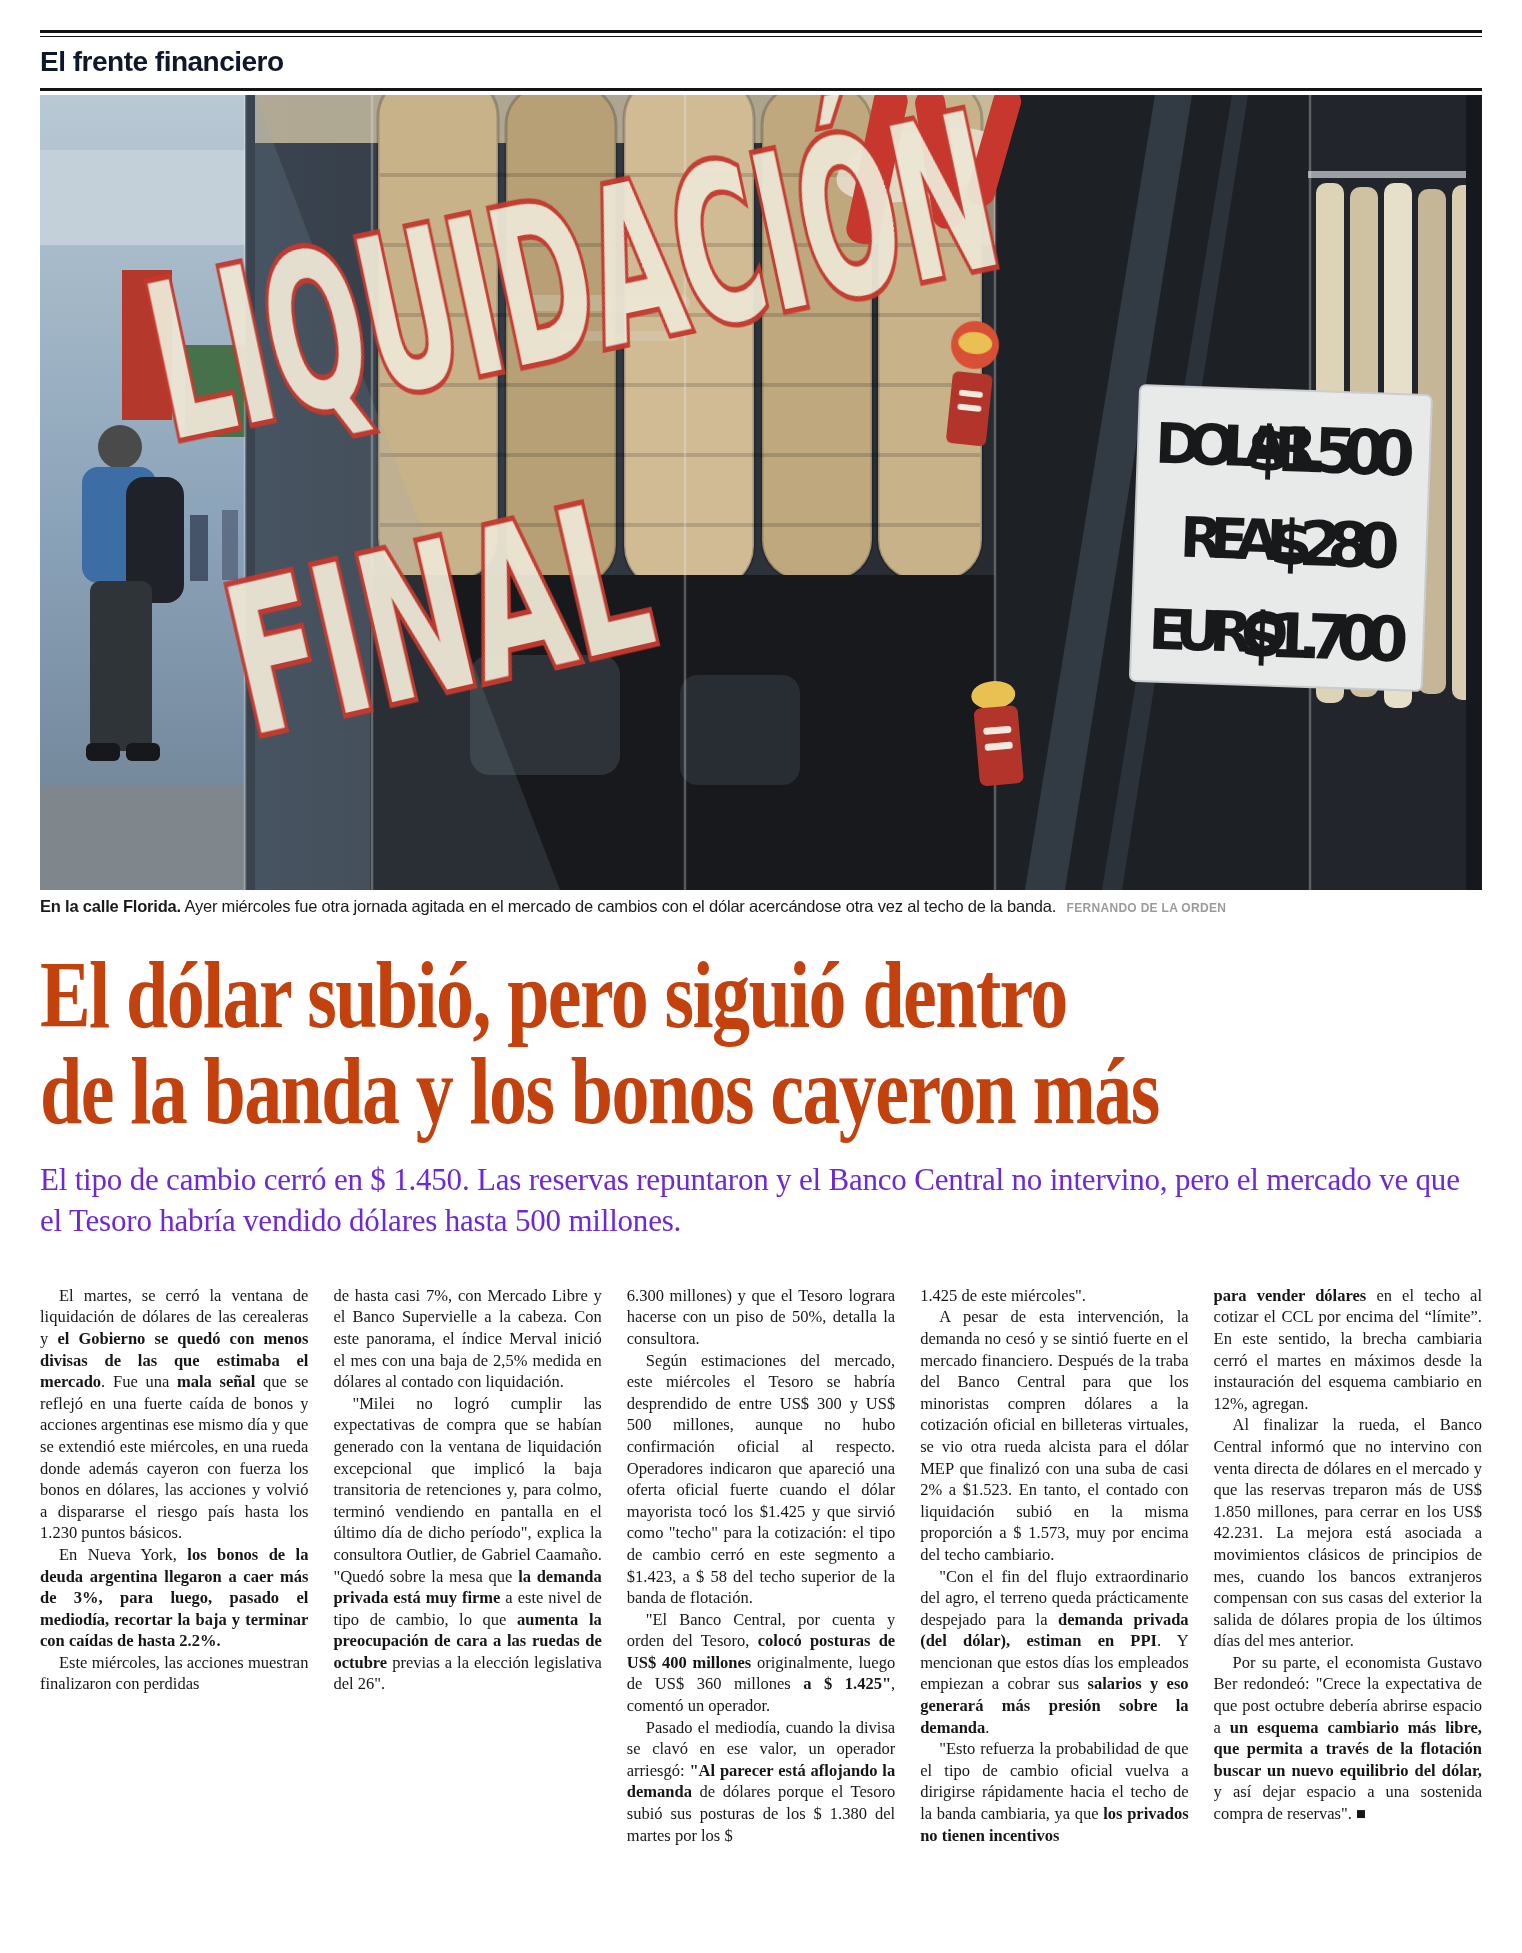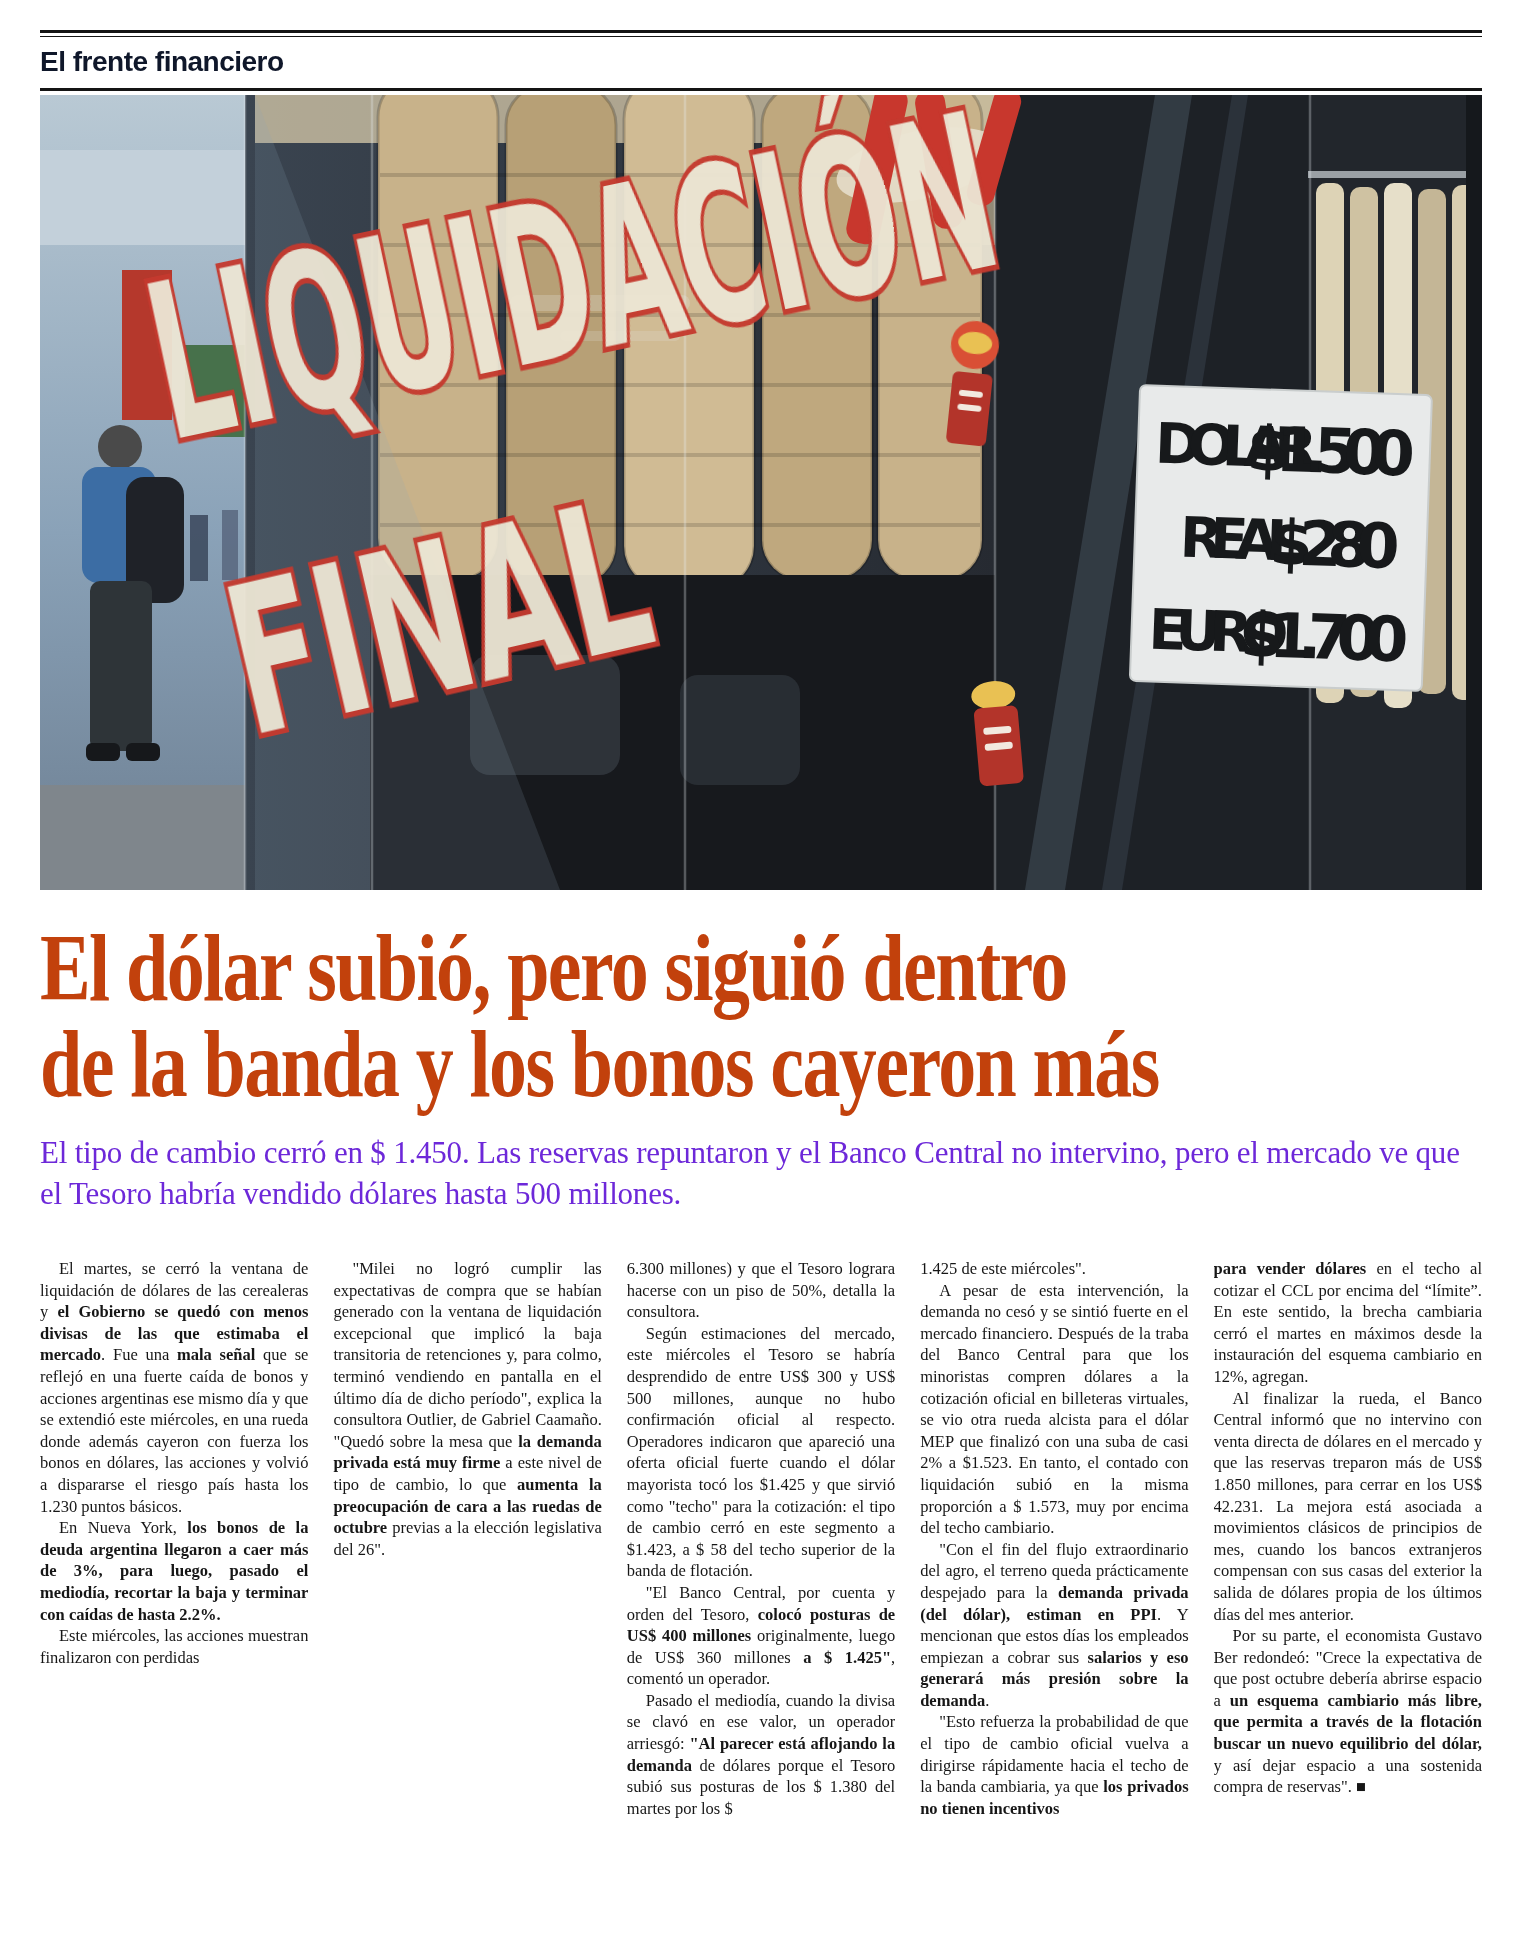--- a/index.html
+++ b/index.html
@@ -180,35 +180,41 @@
           <text x="1372" y="376" font-size="62" text-anchor="end" textLength="168">$1.500</text>
           <text x="1140" y="465" font-size="56" textLength="122">REAL</text>
           <text x="1360" y="469" font-size="62" text-anchor="end" textLength="130">$280</text>
           <text x="1112" y="558" font-size="56" textLength="140">EURO</text>
           <text x="1372" y="562" font-size="62" text-anchor="end" textLength="168">$1.700</text>
         </g>
       </g>
     </svg>
   </figure>
 
+  <p class="caption">
+    <span class="cap-lead">En la calle Florida.</span>
+    <span>Ayer miércoles fue otra jornada agitada en el mercado de cambios con el dólar acercándose otra vez al techo de la banda.</span>
+    <span class="credit">FERNANDO DE LA ORDEN</span>
+  </p>
 
   <h1>
     <div class="hl">El dólar subió, pero siguió dentro</div>
     <div class="hl">de la banda y los bonos cayeron más</div>
   </h1>
 
   <p class="deck">El tipo de cambio cerró en $ 1.450. Las reservas repuntaron y el Banco Central no intervino, pero el mercado ve que el Tesoro habría vendido dólares hasta 500 millones.</p>
 
   <div class="bodygrid">
       <div class="col">
         <p class="ind"><span>El martes, se cerró la ventana de liquidación de dólares de las cerealeras y </span><span class="b">el Gobierno se quedó con menos divisas de las que estimaba el mercado</span><span>. Fue una </span><span class="b">mala señal</span><span> que se reflejó en una fuerte caída de bonos y acciones argentinas ese mismo día y que se extendió este miércoles, en una rueda donde además cayeron con fuerza los bonos en dólares, las acciones y volvió a dispararse el riesgo país hasta los 1.230 puntos básicos.</span></p>
         <p class="ind"><span>En Nueva York, </span><span class="b">los bonos de la deuda argentina llegaron a caer más de 3%, para luego, pasado el mediodía, recortar la baja y terminar con caídas de hasta 2.2%.</span></p>
         <p class="ind"><span>Este miércoles, las acciones muestran finalizaron con perdidas</span></p>
       </div>
       <div class="col">
+        <p><span>de hasta casi 7%, con Mercado Libre y el Banco Supervielle a la cabeza. Con este panorama, el índice Merval inició el mes con una baja de 2,5% medida en dólares al contado con liquidación.</span></p>
         <p class="ind"><span>"Milei no logró cumplir las expectativas de compra que se habían generado con la ventana de liquidación excepcional que implicó la baja transitoria de retenciones y, para colmo, terminó vendiendo en pantalla en el último día de dicho período", explica la consultora Outlier, de Gabriel Caamaño. "Quedó sobre la mesa que </span><span class="b">la demanda privada está muy firme</span><span> a este nivel de tipo de cambio, lo que </span><span class="b">aumenta la preocupación de cara a las ruedas de octubre</span><span> previas a la elección legislativa del 26".</span></p>
       </div>
       <div class="col">
         <p><span>6.300 millones) y que el Tesoro lograra hacerse con un piso de 50%, detalla la consultora.</span></p>
         <p class="ind"><span>Según estimaciones del mercado, este miércoles el Tesoro se habría desprendido de entre US$ 300 y US$ 500 millones, aunque no hubo confirmación oficial al respecto. Operadores indicaron que apareció una oferta oficial fuerte cuando el dólar mayorista tocó los $1.425 y que sirvió como "techo" para la cotización: el tipo de cambio cerró en este segmento a $1.423, a $ 58 del techo superior de la banda de flotación.</span></p>
         <p class="ind"><span>"El Banco Central, por cuenta y orden del Tesoro, </span><span class="b">colocó posturas de US$ 400 millones</span><span> originalmente, luego de US$ 360 millones </span><span class="b">a $ 1.425"</span><span>, comentó un operador.</span></p>
         <p class="ind"><span>Pasado el mediodía, cuando la divisa se clavó en ese valor, un operador arriesgó: </span><span class="b">"Al parecer está aflojando la demanda</span><span> de dólares porque el Tesoro subió sus posturas de los $ 1.380 del martes por los $</span></p>
       </div>
       <div class="col">
         <p><span>1.425 de este miércoles".</span></p>

